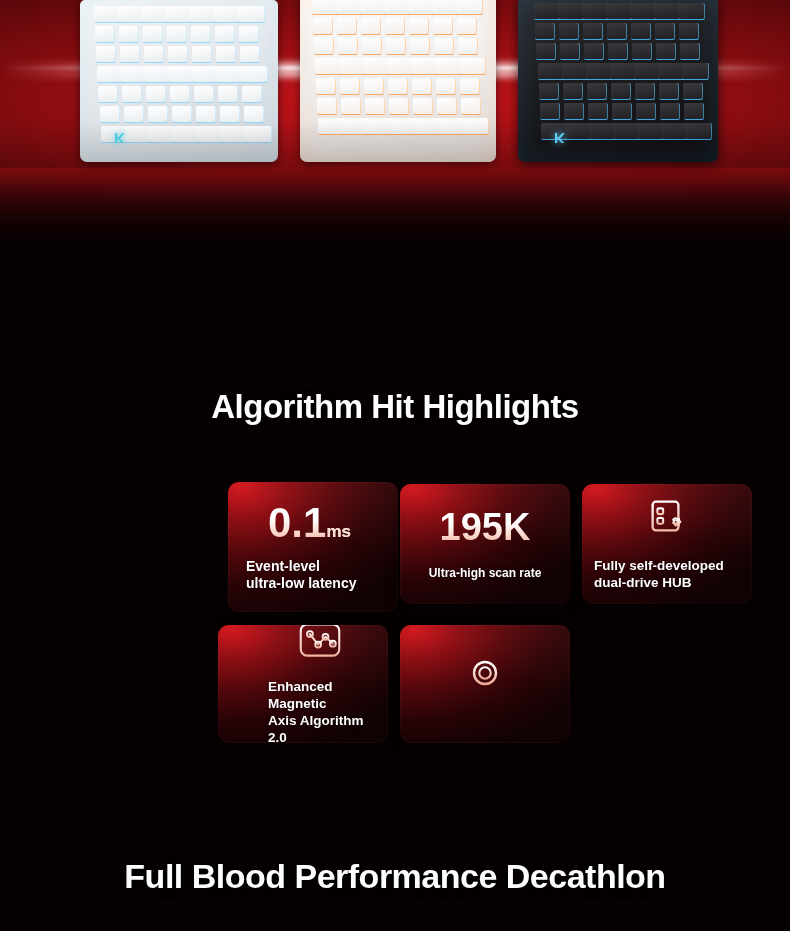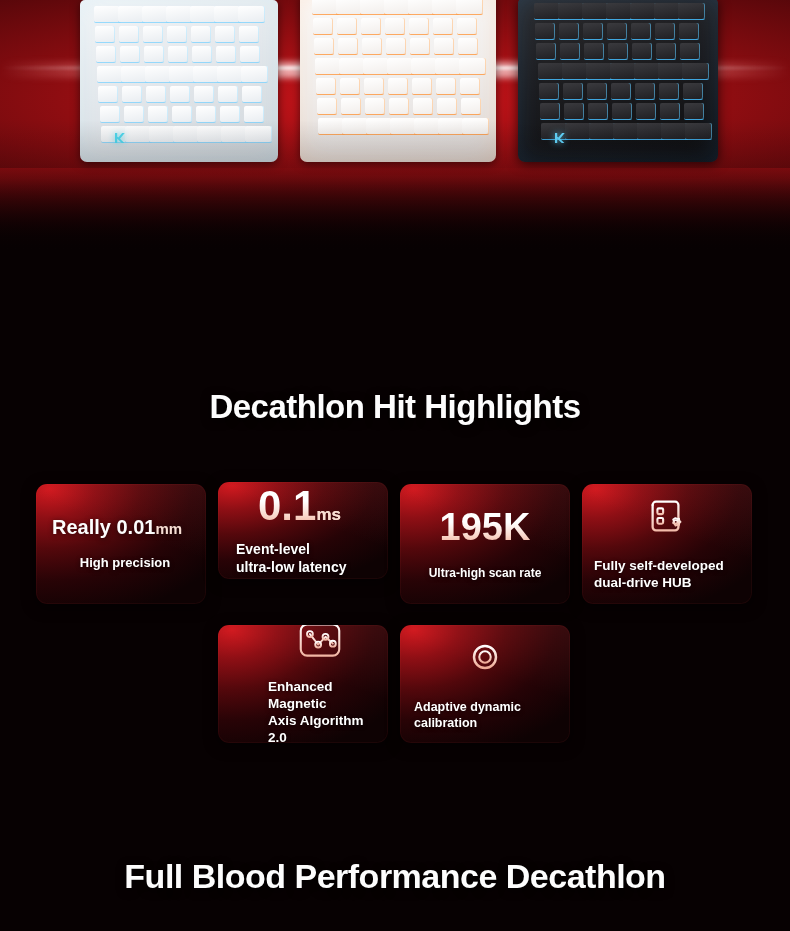--- a/index.html
+++ b/index.html
@@ -115,21 +115,21 @@
   .card::after {
     content:""; position:absolute; inset:0; pointer-events:none;
     background:linear-gradient(200deg, rgba(255,90,90,0.10) 0%, rgba(0,0,0,0) 42%);
   }
   .c-col0 { left:0;   width:170px; }
   .c-col1 { left:182px; width:170px;padding-left:48px; }
   .c-col2 { left:364px; width:170px; }
   .c-col3 { left:546px; width:170px; }
 
   .r1 .card { height:120px; }
-  .r1 .c-col1 { height:97px; top:-2px; }
+  .r1 .c-col1 { height:130px; top:-2px;margin-left:10px; }
   .r2 .card { height:118px; }
   .r2 .c-col1 { height:118px; }
 
   .stat {
     font-weight:bold; font-family:"Liberation Sans", sans-serif;
     line-height:1; display:block; position:relative; z-index:2;
     white-space:nowrap;
   }
   .stat-grad {
     background:linear-gradient(180deg,#ffffff 0%, #ffffff 38%, #fad9cd 72%, #f0ab96 100%);
@@ -359,30 +359,26 @@
             <div class="key" style="left: 143.2px; top: 125px; width: 27px; height: 16px;"></div>
             <div class="key" style="left: 167.2px; top: 125px; width: 27px; height: 16px;"></div>
           </div>
         <span class="kb-logo">K</span>
       </div>
     </div>
 
     <div class="hero-fade"></div>
   </div>
 
-  <div class="section-title" id="mainTitle">Decathlon Hit Highlights</div>
+  <div class="section-title" id="mainTitle">Algorithm Hit Highlights</div>
 
   <div class="grid">
 
     <div class="row r1">
 
-      <div class="card c-col0" id="card1">
-        <span class="stat stat-plain"><span>Really 0.01</span><span class="unit" style="font-size:15px">mm</span></span>
-        <span class="caption">High precision</span>
-      </div>
 
       <div class="card c-col1" id="card2">
         <span class="stat stat-grad"><span>0.1</span><span class="unit" style="font-size:17px;-webkit-background-clip:initial;background:none;color:#f8ddd2">ms</span></span>
         <span class="caption">Event-level<br>ultra-low latency</span>
       </div>
 
       <div class="card c-col2" id="card3">
         <span class="stat stat-grad">195K</span>
         <span class="caption">Ultra-high scan rate</span>
       </div>
@@ -446,21 +442,20 @@
             <circle cx="22" cy="22" r="11.5" stroke="url(#ig3)" stroke-width="2.6"></circle>
             <circle cx="22" cy="22" r="6" stroke="url(#ig3)" stroke-width="2.2"></circle>
             <line x1="22" y1="3" x2="22" y2="12" stroke="url(#ig3)" stroke-width="2.6" stroke-linecap="round"></line>
             <line x1="22" y1="32" x2="22" y2="41" stroke="url(#ig3)" stroke-width="2.6" stroke-linecap="round"></line>
             <line x1="3" y1="22" x2="12" y2="22" stroke="url(#ig3)" stroke-width="2.6" stroke-linecap="round"></line>
             <line x1="32" y1="22" x2="41" y2="22" stroke="url(#ig3)" stroke-width="2.6" stroke-linecap="round"></line>
             <line x1="22" y1="18.5" x2="22" y2="25.5" stroke="url(#ig3)" stroke-width="2" stroke-linecap="round"></line>
             <line x1="18.5" y1="22" x2="25.5" y2="22" stroke="url(#ig3)" stroke-width="2" stroke-linecap="round"></line>
           </svg>
         </span>
-        <span class="caption">Adaptive dynamic<br>calibration</span>
       </div>
 
 
     </div>
   </div>
 
   <div class="section-title" id="bottomTitle">Full Blood Performance Decathlon</div>
 
 </div>
 

